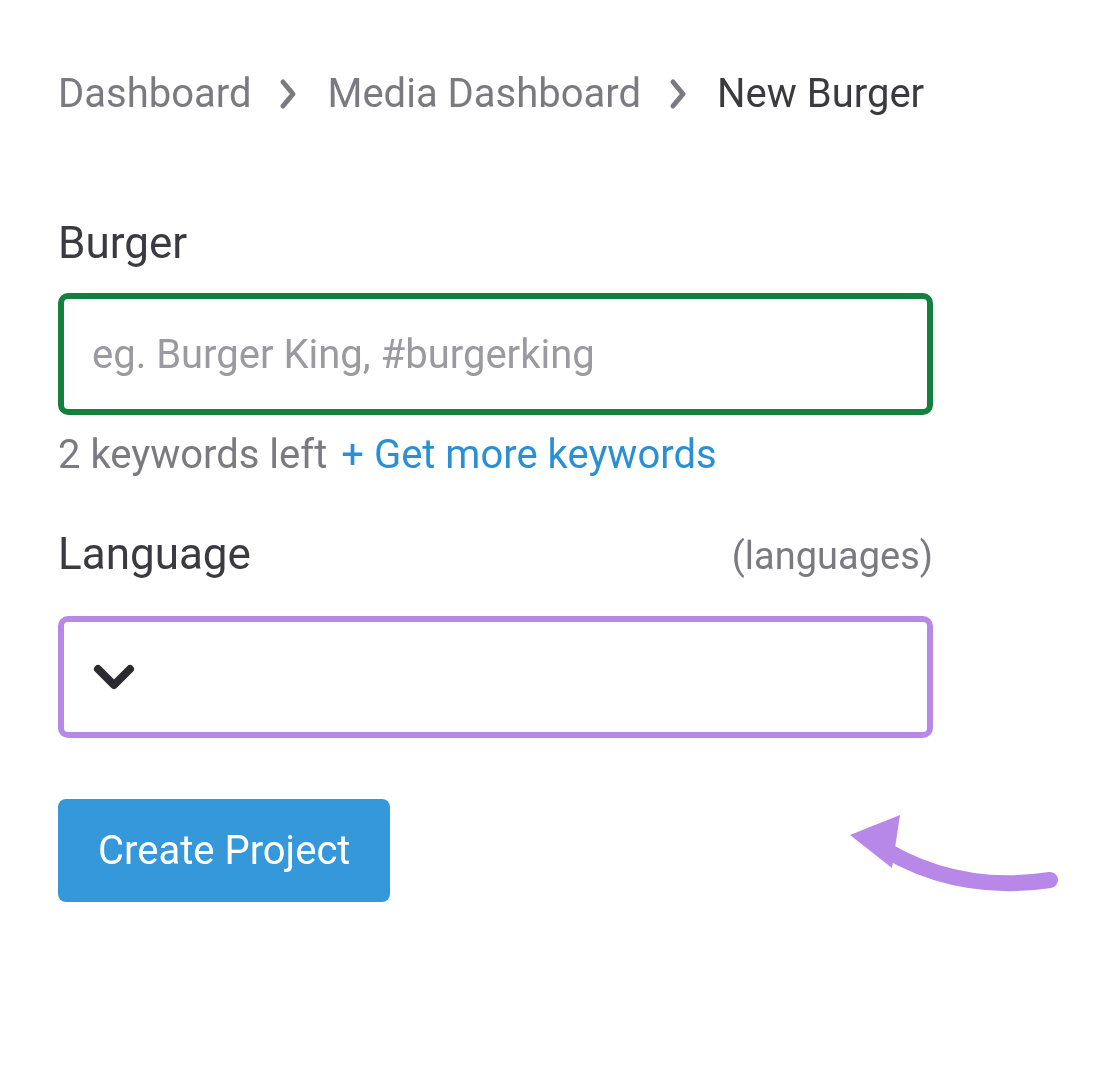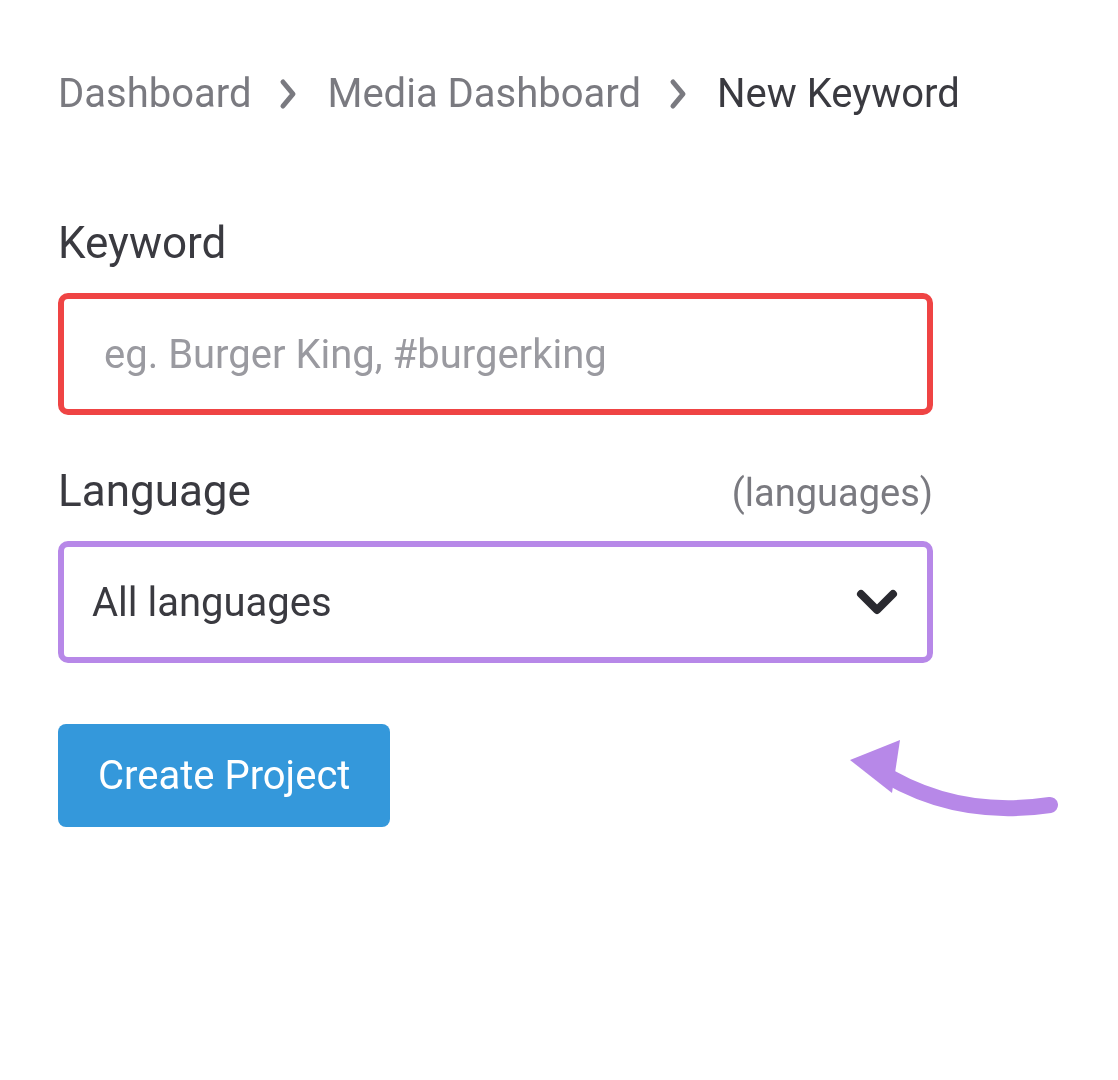--- a/index.html
+++ b/index.html
@@ -62,23 +62,23 @@
 
     .field-optional {
       font-size: 38px;
       color: #7a7a80;
       font-weight: 400;
     }
 
     .text-input {
       width: 875px;
       height: 122px;
-      border: 6px solid #ef4444;
+      border: 6px solid #15803d;
       border-radius: 10px;
-      padding: 0 40px;
+      padding: 0 28px;
       font-size: 40px;
       font-family: inherit;
       color: #3a3a40;
       background: #ffffff;
       outline: none;
     }
 
     .text-input::placeholder {
       color: #9a9aa0;
     }
@@ -155,35 +155,38 @@
     <svg width="20" height="32" viewBox="0 0 20 32" fill="none">
       <path d="M4 4 L14 16 L4 28" stroke="#7a7a80" stroke-width="5" stroke-linecap="round" stroke-linejoin="round"></path>
     </svg>
   </span>
   <span class="breadcrumb-link">Media Dashboard</span>
   <span class="breadcrumb-chevron">
     <svg width="20" height="32" viewBox="0 0 20 32" fill="none">
       <path d="M4 4 L14 16 L4 28" stroke="#7a7a80" stroke-width="5" stroke-linecap="round" stroke-linejoin="round"></path>
     </svg>
   </span>
-  <span class="breadcrumb-current">New Keyword</span>
+  <span class="breadcrumb-current">New Burger</span>
 </nav>
 
 <div class="field-group">
-  <label class="field-label">Keyword</label>
+  <label class="field-label">Burger</label>
   <input type="text" class="text-input" placeholder="eg. Burger King, #burgerking" style="">
+  <div class="helper-row">
+    <span class="helper-text">2 keywords left</span>
+    <span class="helper-link">+ Get more keywords</span>
+  </div>
 </div>
 
 <div class="field-group">
   <div class="field-label-row">
-    <span class="field-label" style="margin-bottom:0;">Language</span>
+    <span class="field-label" style="margin-bottom:12px;">Language</span>
     <span class="field-optional">(languages)</span>
   </div>
   <div class="select-box">
-    <span>All languages</span>
     <span class="chevron-down">
       <svg width="44" height="28" viewBox="0 0 44 28" fill="none">
         <path d="M6 6 L22 22 L38 6" stroke="#2a2a30" stroke-width="8" stroke-linecap="round" stroke-linejoin="round"></path>
       </svg>
     </span>
   </div>
 </div>
 
 <div class="action-row">
   <button class="btn-primary">Create Project</button>

